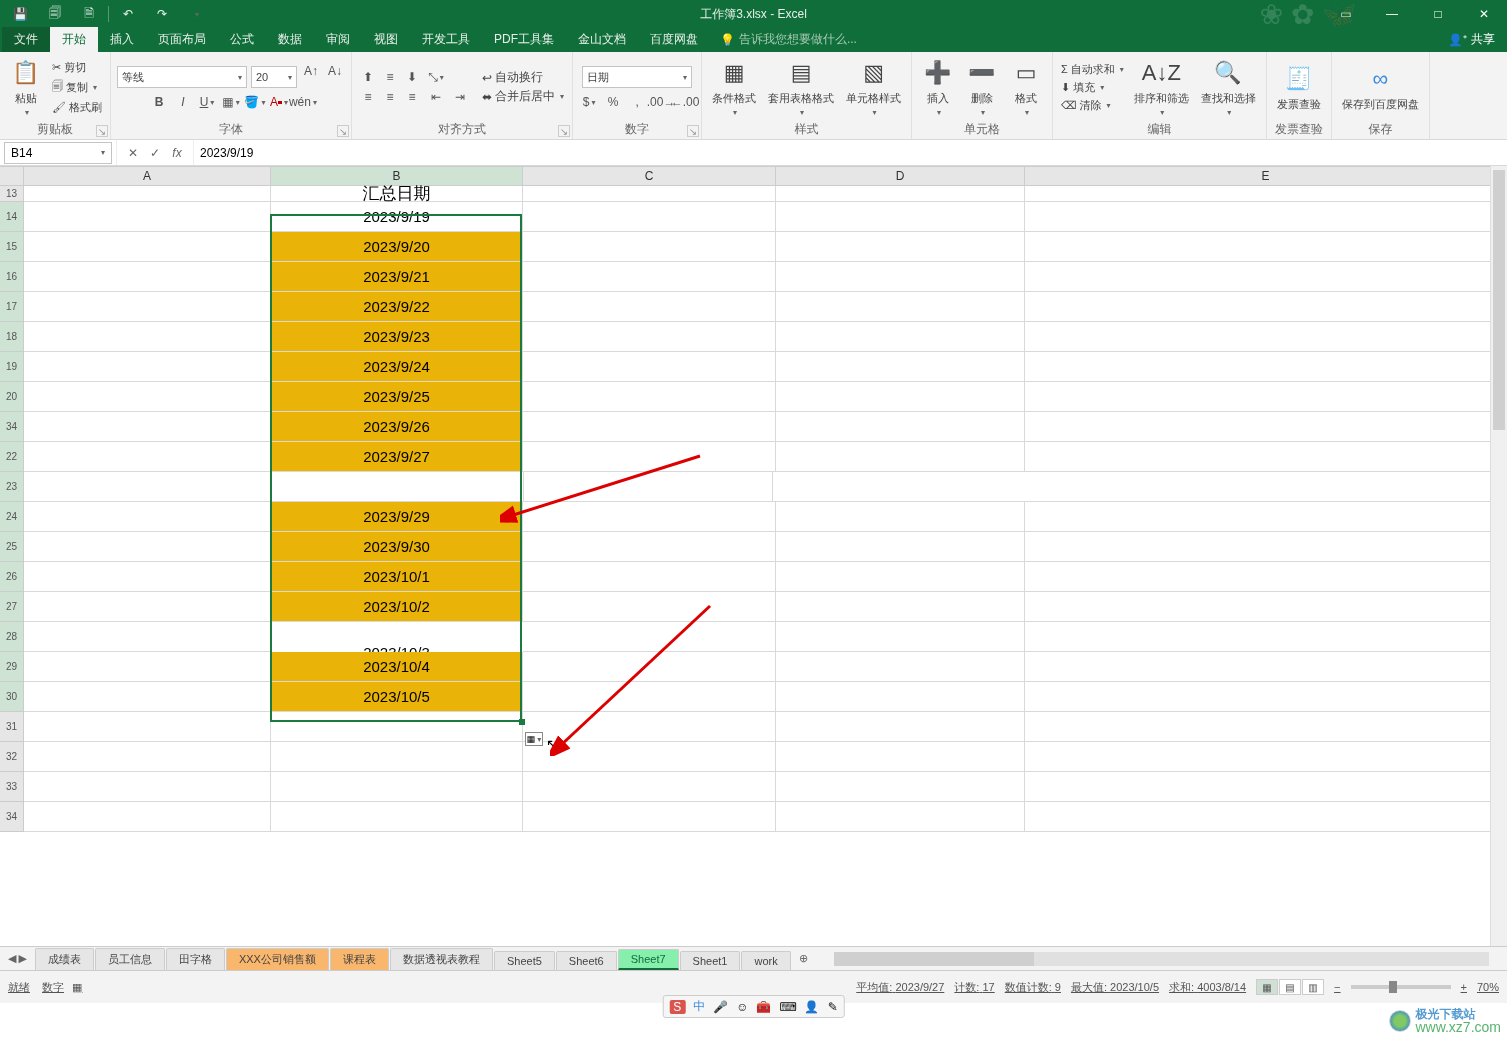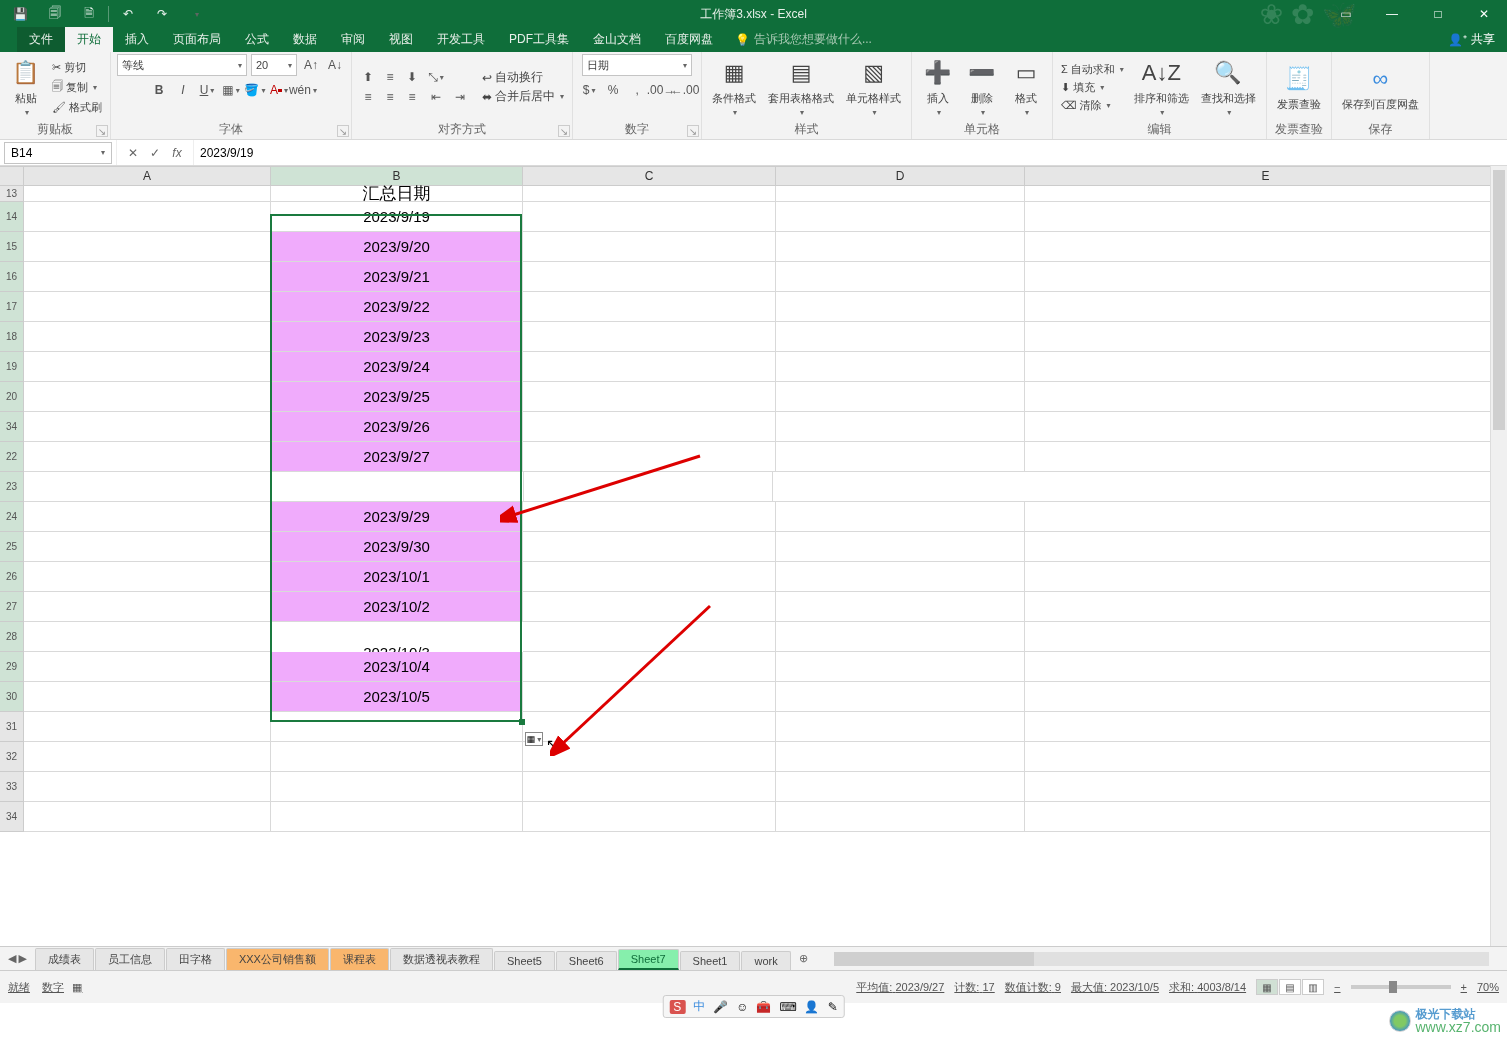--- a/index.html
+++ b/index.html
@@ -10,38 +10,38 @@
 .title-bar { height: 28px; background: #0f6e3a; display: flex; align-items: center; color: #fff; font-size: 12px; position: relative; }
 .qat { display: flex; align-items: center; padding-left: 6px; gap: 4px; }
 .qat-btn { width: 30px; height: 24px; display: flex; align-items: center; justify-content: center; color: #fff; opacity: 0.9; }
 .qat-sep { width: 1px; height: 16px; background: rgba(255,255,255,0.3); }
 .title-text { position: absolute; left: 50%; transform: translateX(-50%); font-size: 12px; color: #e6efe8;}
 .win-controls { margin-left: auto; display: flex; }
 .win-btn { width: 46px; height: 28px; display: flex; align-items: center; justify-content: center; color: #fff; }
 .deco { position: absolute; right: 150px; top: -2px; opacity: 0.15; font-size: 28px; color:#fff;}
 
 
-.ribbon-tabs { height: 24px; background: #0f6e3a; display: flex; align-items: flex-end; color: #fff; font-size: 12px; padding-left: 17px; position: relative;}
+.ribbon-tabs { height: 24px; background: #0f6e3a; display: flex; align-items: flex-end; color: #fff; font-size: 12px; padding-left: 2px; position: relative;}
 .rtab { padding: 4px 12px; cursor: pointer; color: #e8efe9;}
 .rtab.file { background: #0e5c30; }
 .rtab.active { background: #f3f3f3; color: #0f6e3a; }
 .share { margin-left: auto; padding: 4px 12px; color: #fff; display:flex; align-items:center; gap:4px;}
 .tell-me { color: #a8c9b3; padding: 4px 10px; display:flex; align-items:center; gap:4px;}
 
 
 .ribbon { height: 88px; background: #f3f3f3; border-bottom: 1px solid #d9d9d9; display: flex; font-size: 12px; color:#444; }
 .ribbon-group { border-right: 1px solid #e0e0e0; padding: 2px 6px 0 6px; display: flex; flex-direction: column; position:relative;}
 .ribbon-group-content { flex: 1; display: flex; align-items: center; gap: 4px; }
 .ribbon-group-label { text-align: center; font-size: 12px; color: #666; padding: 1px 0 1px 0; position:relative;}
 .dlg-launch { position:absolute; right:2px; bottom:2px; font-size:10px; color:#999; width:12px; height:12px; border:1px solid #ccc; display:flex;align-items:center;justify-content:center;}
 .big-btn { display: flex; flex-direction: column; align-items: center; gap: 2px; padding: 2px 4px; font-size: 11px; min-width:40px;}
 .icon-lg { width: 32px; height: 32px; display: flex; align-items: center; justify-content: center; font-size: 22px; }
 .small-list { display: flex; flex-direction: column; gap: 1px; font-size: 11px;}
 .small-item { display: flex; align-items: center; gap: 3px; padding:1px 2px;}
-.dd { width: 130px; height: 22px; border: 1px solid #c4c4c4; background: #fff; font-size: 11px; padding: 2px 4px; display:flex; align-items:center; justify-content:space-between;}
+.dd { width: 130px; height: 22px; border: 1px solid #c4c4c4; background: #fff; font-size: 11px; padding: 2px 4px; display:flex; align-items:center; justify-content:space-between;margin-top:12px;}
 .dd.sm { width: 46px; }
 .btn-grid { display: grid; grid-template-columns: repeat(3, 20px); gap: 2px; }
 .mini-btn { width: 20px; height: 20px; border: 1px solid transparent; display: flex; align-items: center; justify-content: center; font-size: 12px; color:#555;}
 .color-bar { width: 14px; height: 3px; }
 .v-stack { display:flex; flex-direction:column; gap:0px;}
 .h-stack { display:flex; align-items:center; gap:4px;}
 .caret { font-size: 8px; color: #666; margin-left:2px;}
 
 
 .name-formula { height: 26px; display: flex; align-items: center; border-bottom: 1px solid #d9d9d9; font-size: 12px; background:#fff;}
@@ -56,21 +56,21 @@
 .corner { width: 24px; border-right: 1px solid #ccc; background: #e6e6e6; }
 .col-h { border-right: 1px solid #ccc; display: flex; align-items: center; justify-content: center; background:#e6e6e6;}
 .col-h.sel { background: #cfe3d5; }
 .rows-area { position: relative; }
 .row { display: flex; height: 30px; }
 .row.hdr-row {height: 16px;}
 .row-h { width: 24px; border-right: 1px solid #ccc; border-bottom: 1px solid #ccc; background: #e6e6e6; display: flex; align-items: center; justify-content: center; font-size: 10px; color:#555;}
 .row-h.sel { background: #cfe3d5; }
 .cell { border-right: 1px solid #d9d9d9; border-bottom: 1px solid #d9d9d9; display: flex; align-items: center; justify-content: center; background:#fff; font-size: 15px;}
 .cell.header { font-size: 17px; }
-.cell.selrange { background: #f0abfc; }
+.cell.selrange { background: #eab308; }
 .sel-border { position: absolute; border: 2px solid #1a7a3f; pointer-events: none; }
 .fill-handle { position:absolute; width:6px; height:6px; background:#1a7a3f; }
 .autofill-tag { position:absolute; width:18px; height:14px; border:1px solid #888; background:#fff; font-size:9px; display:flex; align-items:center; justify-content:center;}
 .cursor { position:absolute; font-size:14px; color:#000; pointer-events:none;}
 
 
 .arrow-svg { position:absolute; pointer-events:none;}
 
 
 .sheet-bar { height: 24px; display: flex; align-items: center; border-top: 1px solid #ccc; font-size: 11px; background:#f3f3f3; position:relative;}

